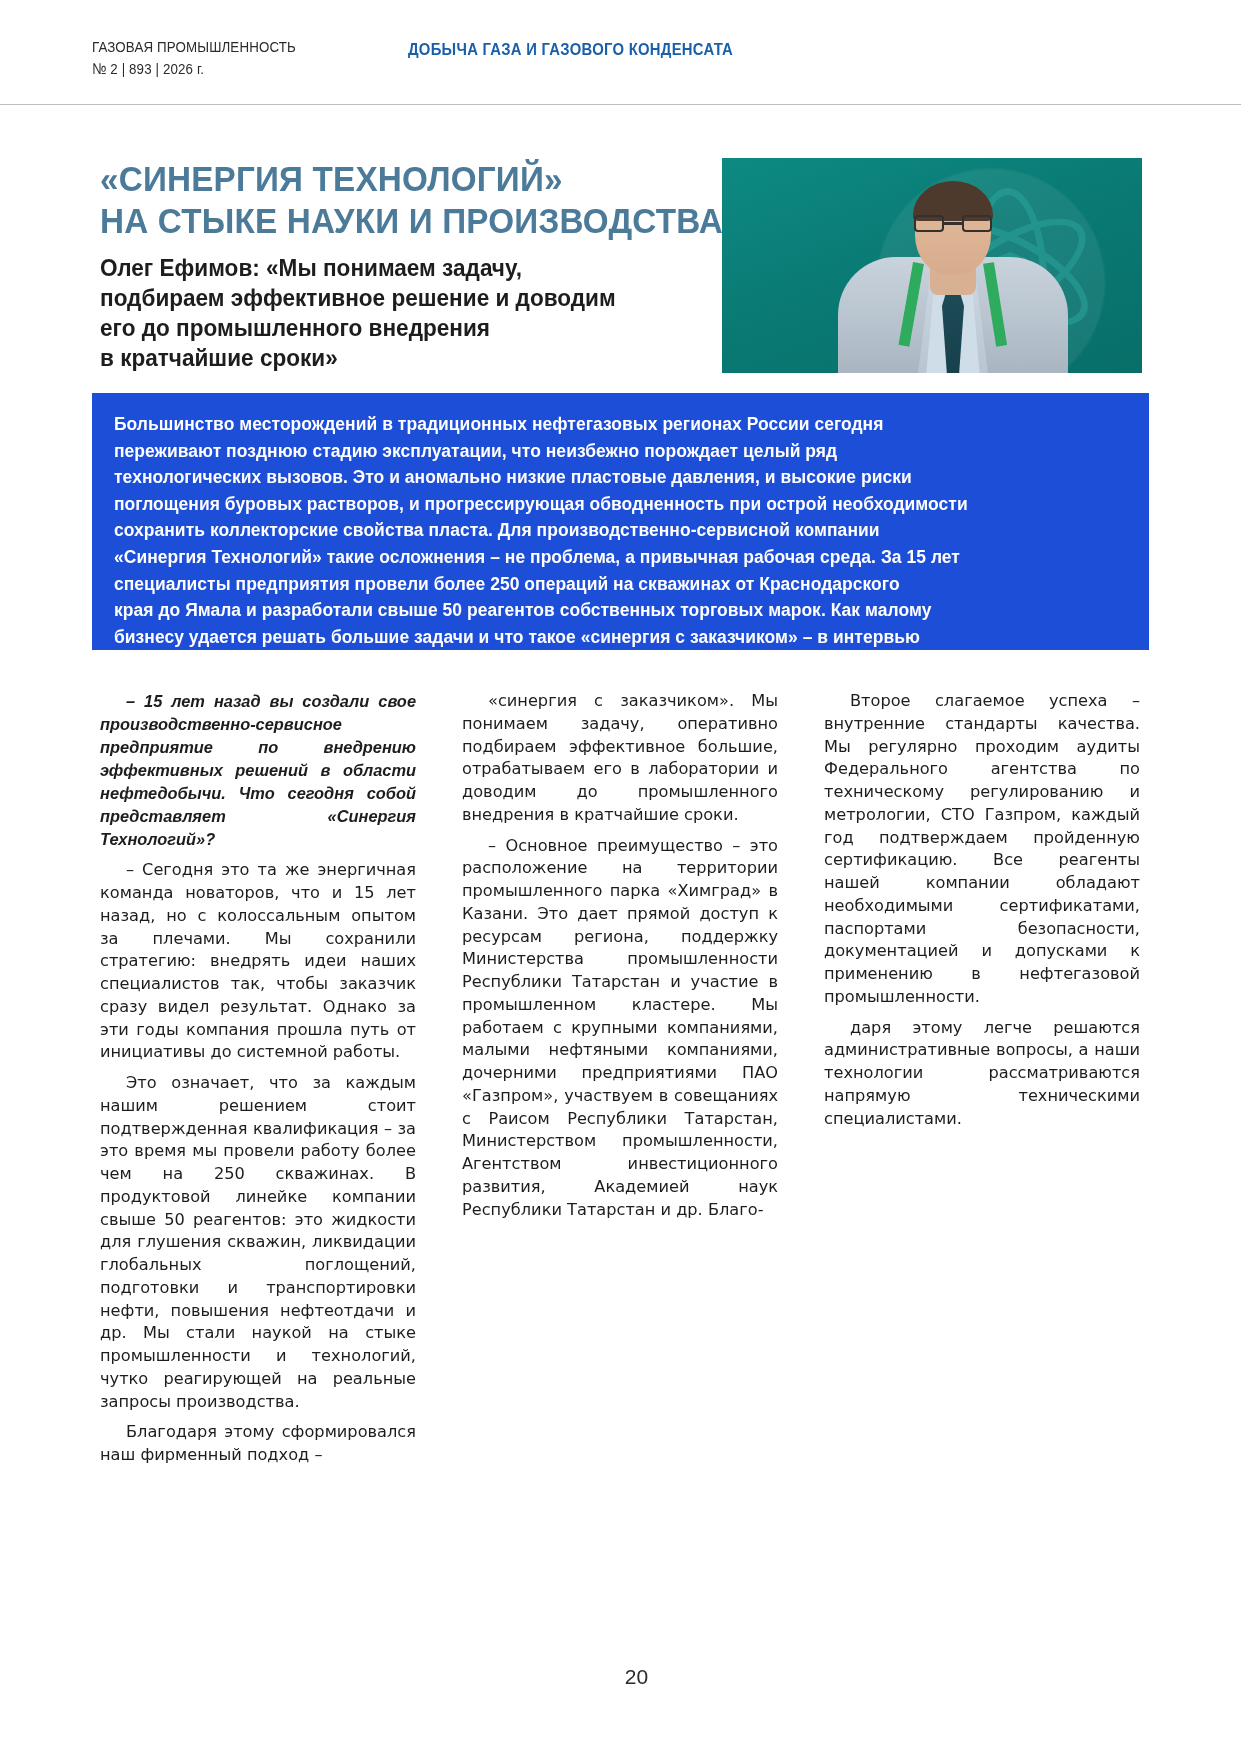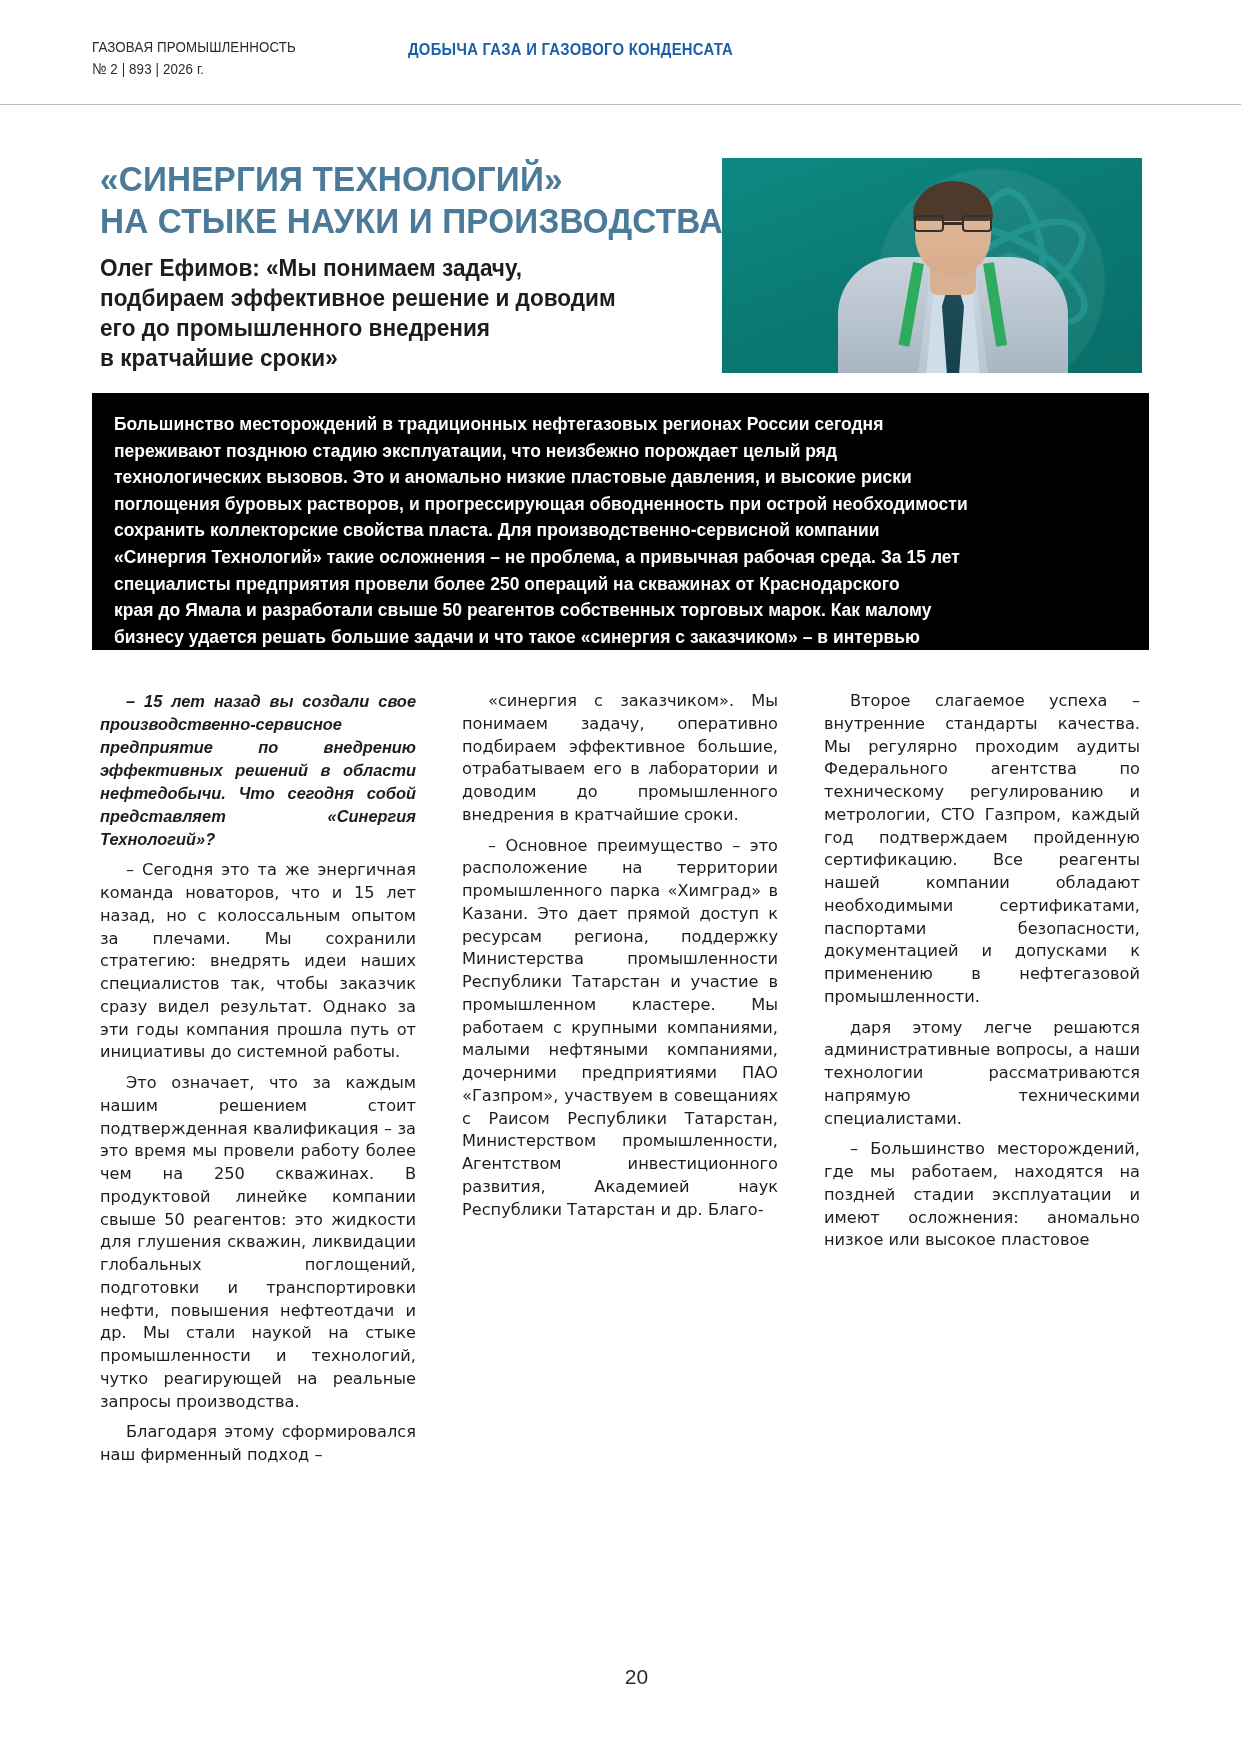--- a/index.html
+++ b/index.html
@@ -199,21 +199,21 @@
     content: ""; position: absolute; left: 30px; top: 7px; width: 18px; height: 2.5px; background: #35302c;
   }
 
   
   .lead-box {
     position: absolute;
     left: 92px;
     top: 393px;
     width: 1057px;
     height: 257px;
-    background: #000000;
+    background: #1d4ed8;
     box-sizing: border-box;
     padding: 18px 22px 14px 22px;
   }
   .lead-text {
     font-family: "Liberation Sans", "DejaVu Sans", sans-serif;
     color: #ffffff;
     font-weight: bold;
     font-size: 18.3px;
     line-height: 1.455;
     transform: scaleX(0.955);
@@ -339,18 +339,17 @@
   </div>
 
   <div class="col">
     <p>«синергия с заказчиком». Мы понимаем задачу, оперативно подбираем эффективное большие, отрабатываем его в лаборатории и доводим до промышленного внедрения в кратчайшие сроки.</p>
     <p>– Основное преимущество – это расположение на территории промышленного парка «Химград» в Казани. Это дает прямой доступ к ресурсам региона, поддержку Министерства промышленности Республики Татарстан и участие в промышленном кластере. Мы работаем с крупными компаниями, малыми нефтяными компаниями, дочерними предприятиями ПАО «Газпром», участвуем в совещаниях с Раисом Республики Татарстан, Министерством промышленности, Агентством инвестиционного развития, Академией наук Республики Татарстан и др. Благо-</p>
   </div>
 
   <div class="col">
     <p>Второе слагаемое успеха – внутренние стандарты качества. Мы регулярно проходим аудиты Федерального агентства по техническому регулированию и метрологии, СТО Газпром, каждый год подтверждаем пройденную сертификацию. Все реагенты нашей компании обладают необходимыми сертификатами, паспортами безопасности, документацией и допусками к применению в нефтегазовой промышленности.</p>
     <p>даря этому легче решаются административные вопросы, а наши технологии рассматриваются напрямую техническими специалистами.</p>
-    <p>– Большинство месторождений, где мы работаем, находятся на поздней стадии эксплуатации и имеют осложнения: аномально низкое или высокое пластовое</p>
   </div>
 
 </div>
 
 <div class="page-number">20</div>
 
 </body></html>

